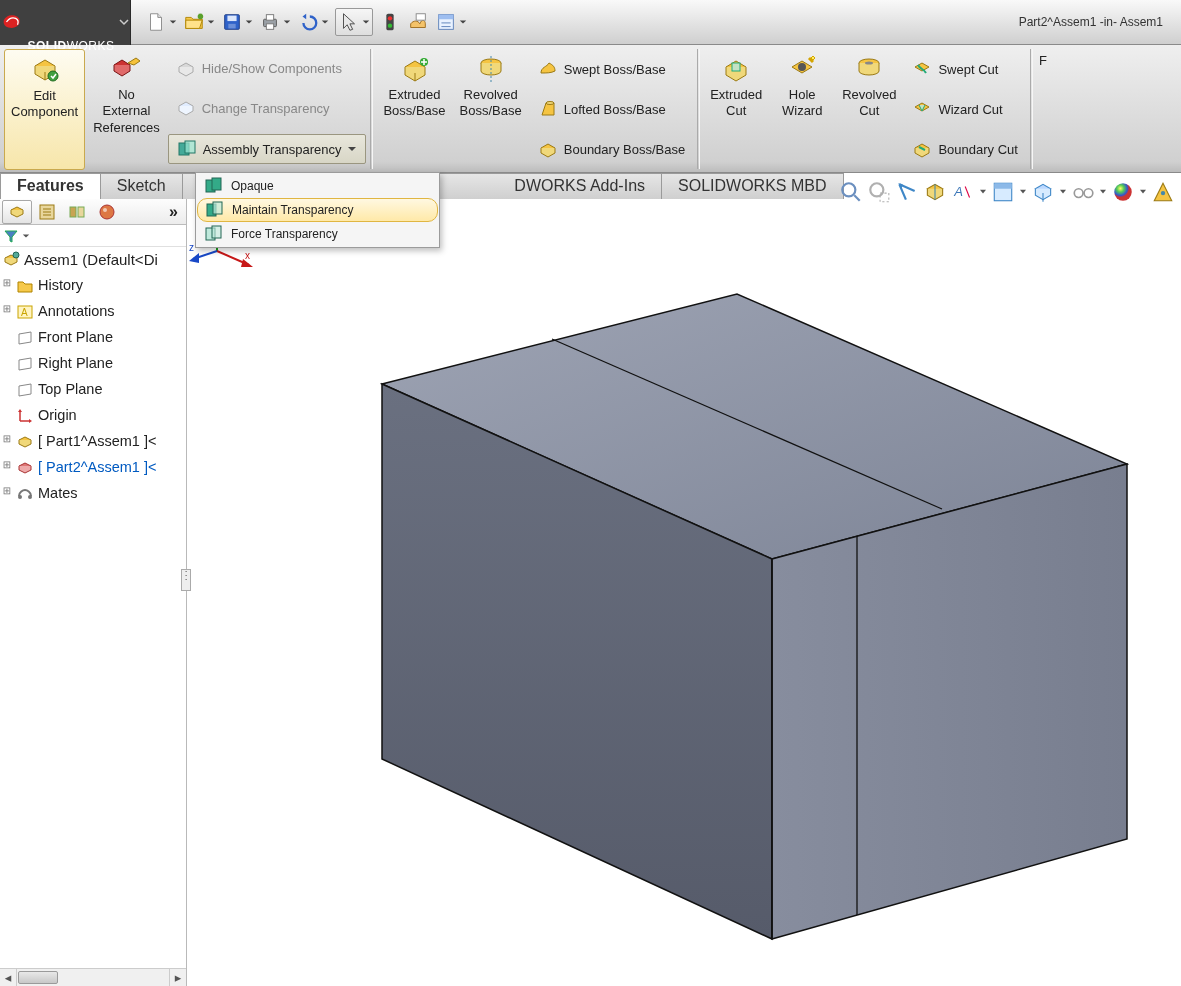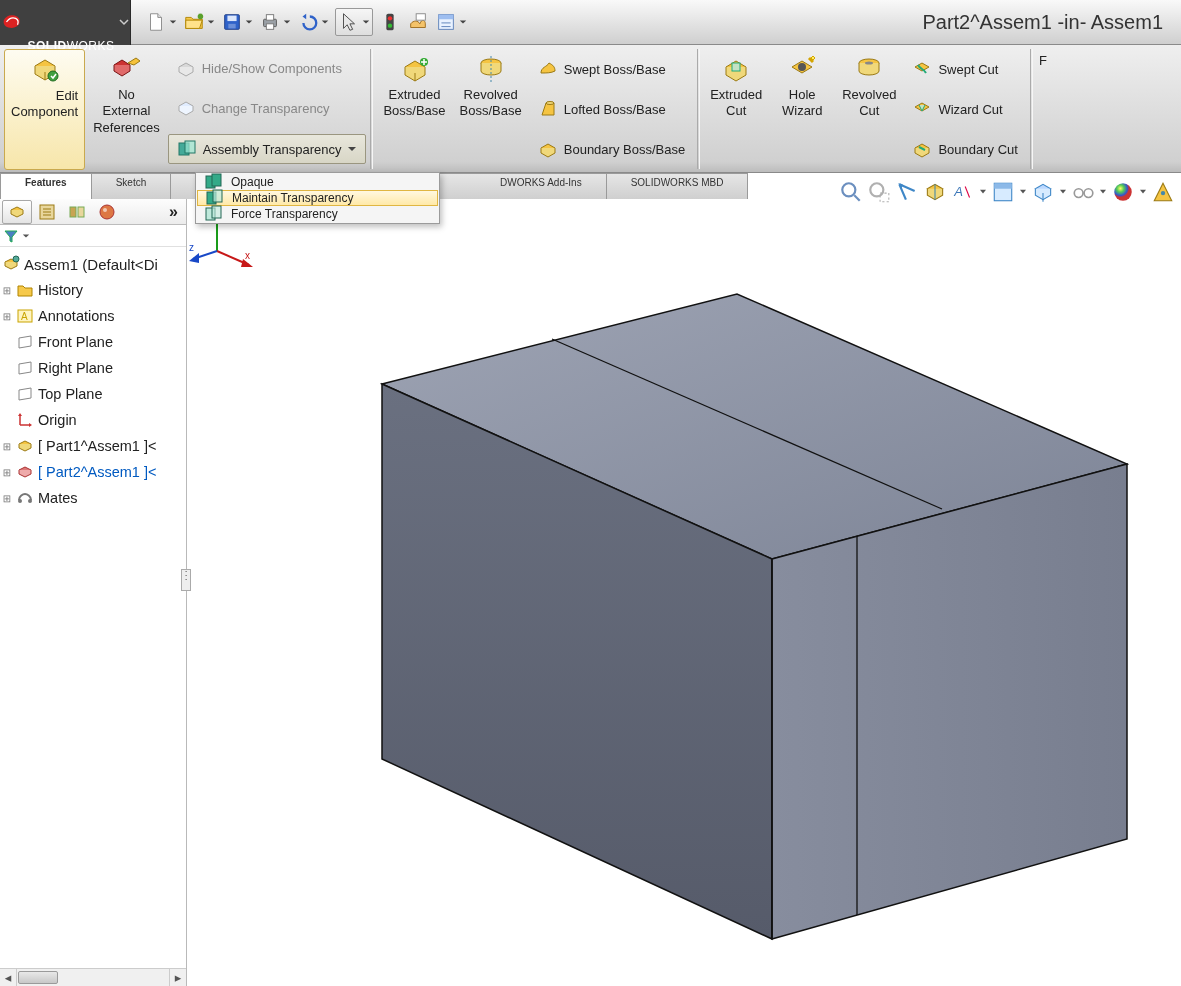--- a/index.html
+++ b/index.html
@@ -8,55 +8,55 @@
   .menubar{height:45px;background:linear-gradient(to bottom,#f9f9f9,#cfcfcf);border-bottom:1px solid #8a8a8a;display:flex;align-items:center;}
   .logo{width:131px;height:45px;background:#404040;display:flex;align-items:center;justify-content:center;gap:4px;border-right:1px solid #2a2a2a;}
   .logo-mark{width:22px;height:22px;}
   .logo-text{color:#fff;font-weight:bold;font-size:12px;letter-spacing:.5px;margin-top:47px;}
   .logo-text .thin{font-weight:normal;}
   .menubar-tools{flex:1;display:flex;align-items:center;gap:6px;padding:0 14px;}
   .menubar-spacer{flex:1;}
   .mb-group{display:flex;align-items:center;gap:2px;}
   .mb-btn{width:22px;height:22px;display:flex;align-items:center;justify-content:center;}
   .dd-arrow{width:8px;height:8px;display:inline-block;}
-  .doc-title{font-size:20px;color:#333;padding-right:4px;white-space:nowrap;}
+  .doc-title{font-size:12px;color:#333;padding-right:4px;white-space:nowrap;}
   
   .ribbon{height:128px;background:linear-gradient(to bottom,#efefef,#d0d0d0 92%,#bcbcbc);border-bottom:1px solid #8a8a8a;display:flex;}
   .r-sep{width:3px;height:120px;margin:4px 0;border-left:1px solid #aaa;border-right:1px solid #f6f6f6;}
   .r-group{display:flex;padding:4px 4px 2px 4px;gap:2px;}
   .r-bigbtn{display:flex;flex-direction:column;align-items:center;justify-content:flex-start;padding:4px 6px;text-align:center;line-height:1.25;min-width:64px;}
   .r-bigbtn .ico{width:32px;height:32px;margin-bottom:2px;display:flex;align-items:center;justify-content:center;}
-  .r-bigbtn.active{background:linear-gradient(to bottom,#fefcf1,#f7e6aa);border:1px solid #c9a94e;border-radius:3px;text-align:right;}
+  .r-bigbtn.active{background:linear-gradient(to bottom,#fefcf1,#f7e6aa);border:1px solid #c9a94e;border-radius:3px;}
   .r-col{display:flex;flex-direction:column;justify-content:space-around;}
   .r-smallbtn{display:flex;align-items:center;gap:6px;padding:4px 8px;white-space:nowrap;}
   .r-smallbtn.disabled{color:#888;}
   .r-smallbtn.pressed{background:linear-gradient(to bottom,#e8e7dc,#d8d6c6);border:1px solid #9a9680;border-radius:2px;}
   .r-smallbtn .ico{width:20px;height:20px;display:flex;align-items:center;justify-content:center;}
   
   .dropdown{position:absolute;left:195px;top:172px;width:245px;background:#f5f5f5;border:1px solid #9b9b9b;box-shadow:2px 3px 6px rgba(0,0,0,.25);z-index:50;padding:1px;}
-  .dd-item{display:flex;align-items:center;gap:8px;height:16px;padding:0 8px;font-size:12px;}
-  .dd-item.hovered{background:linear-gradient(to bottom,#fff8e1,#ffe9a8);border:1px solid #e0b642;border-radius:0;}
+  .dd-item{display:flex;align-items:center;gap:8px;height:24px;padding:0 8px;font-size:12px;}
+  .dd-item.hovered{background:linear-gradient(to bottom,#fff8e1,#ffe9a8);border:1px solid #e0b642;border-radius:10px;}
   .dd-item .ico{width:18px;height:18px;}
   
   .tabbar{position:absolute;left:0;top:173px;height:26px;display:flex;align-items:flex-end;z-index:5;}
-  .tab{height:26px;padding:3px 24px;font-size:10px;background:linear-gradient(to bottom,#e6e6e6,#cfcfcf);border:1px solid #9a9a9a;border-bottom:none;margin-right:-1px;color:#333;}
+  .tab{height:26px;padding:3px 16px;font-size:16px;background:linear-gradient(to bottom,#e6e6e6,#cfcfcf);border:1px solid #9a9a9a;border-bottom:none;margin-right:-1px;color:#333;}
   .tab.active{background:#fff;font-weight:bold;z-index:6;position:relative;}
   
   .view-toolbar{position:absolute;right:0;top:176px;display:flex;align-items:center;gap:4px;padding:4px 6px;z-index:5;}
   .vt-btn{width:24px;height:24px;display:flex;align-items:center;justify-content:center;}
   .vt-arrow{width:8px;height:6px;}
   
   .fm-wrap{position:absolute;left:0;top:199px;width:187px;bottom:0;border-right:1px solid #b9b9b9;background:#fff;}
   .fm-tabs{height:26px;border-bottom:1px solid #bcbcbc;display:flex;align-items:center;padding:0 2px;background:linear-gradient(to bottom,#fdfdfd,#ececec);}
   .fm-tab{width:30px;height:24px;display:flex;align-items:center;justify-content:center;border:1px solid transparent;border-radius:2px;}
   .fm-tab.selected{border-color:#a8a8a8;background:linear-gradient(to bottom,#fff,#e4e4e4);}
   .fm-more{margin-left:auto;font-weight:bold;font-size:16px;padding:0 6px;}
   .fm-filter{height:22px;border-bottom:1px solid #e0e0e0;display:flex;align-items:center;padding:0 4px;gap:4px;}
   .tree{padding:4px 2px;font-size:14.5px;}
-  .tree-row{display:flex;align-items:center;height:26px;gap:4px;white-space:nowrap;overflow:hidden;}
+  .tree-row{display:flex;height:26px;gap:4px;white-space:nowrap;overflow:hidden;}
   .tree-row.root{font-size:15px;}
   .tree-row .exp{width:10px;font-size:10px;color:#777;text-align:center;}
   .tree-row .indent{width:10px;}
   .tree-row .ico{width:18px;height:18px;flex:none;}
   .tree-row.selected{color:#005ac1;}
   .fm-scroll{position:absolute;bottom:0;left:0;right:0;height:18px;background:#f0f0f0;border-top:1px solid #ccc;}
   .fm-scroll .thumb{position:absolute;left:18px;top:2px;width:40px;height:13px;background:linear-gradient(to bottom,#e8e8e8,#c8c8c8);border:1px solid #9a9a9a;border-radius:2px;}
   .fm-scroll .arrow-l,.fm-scroll .arrow-r{position:absolute;top:0;width:17px;height:17px;display:flex;align-items:center;justify-content:center;color:#555;}
   .fm-scroll .arrow-l{left:0;border-right:1px solid #ccc;}
   .fm-scroll .arrow-r{right:0;border-left:1px solid #ccc;}

